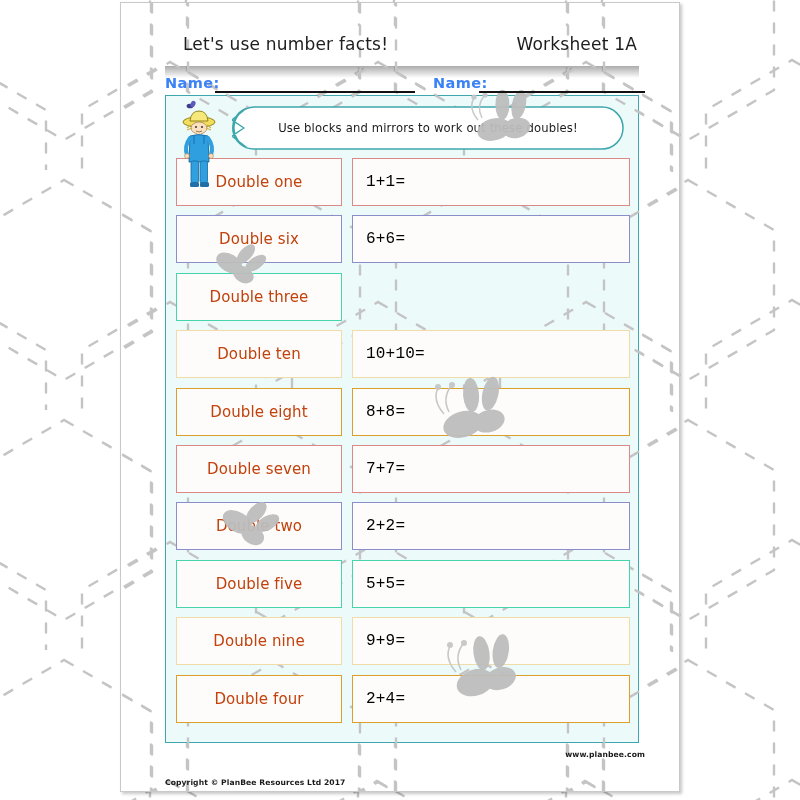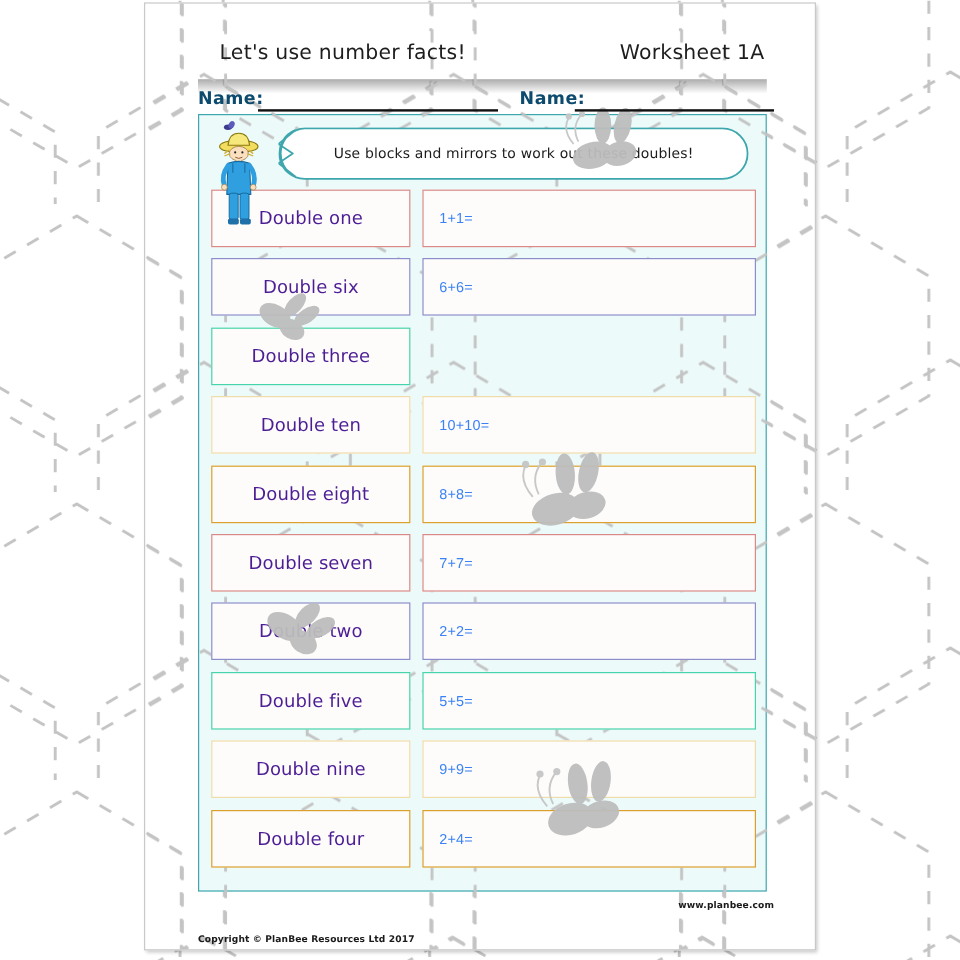--- a/index.html
+++ b/index.html
@@ -101,21 +101,21 @@
     top: 72px;
     width: 480px;
     height: 22px;
     z-index: 6;
   }
   .nd-label {
     position: absolute;
     font-family: "DejaVu Sans", "Liberation Sans", sans-serif;
     font-weight: bold;
     font-size: 14.5px;
-    color: #0c4a6e;
+    color: #3b82f6;
     letter-spacing: 0.4px;
     white-space: nowrap;
     top: 0;
   }
   .nd-name { left: 0px; }
   .nd-date { left: 268px; }
   .nd-rule {
     position: absolute;
     height: 2px;
     background: #111111;
@@ -215,28 +215,28 @@
     margin-right: 10px;
   }
   .cell-sum {
     width: 278px;
     justify-content: flex-start;
     padding-left: 13px;
   }
   .cell-label span {
     font-family: "DejaVu Sans", "Liberation Sans", sans-serif;
     font-size: 15px;
-    color: #4c1d95;
+    color: #c2410c;
     letter-spacing: 0.1px;
     white-space: nowrap;
   }
   .cell-sum span {
-    font-family: Liberation Sans, sans-serif;
-    font-size: 12px;
-    color: #3b82f6;
+    font-family: Liberation Mono, monospace;
+    font-size: 16px;
+    color: #000000;
     letter-spacing: 0.2px;
     white-space: nowrap;
   }
 
   
   .bee {
     position: absolute;
     z-index: 8;
     pointer-events: none;
     opacity: 0.95;

